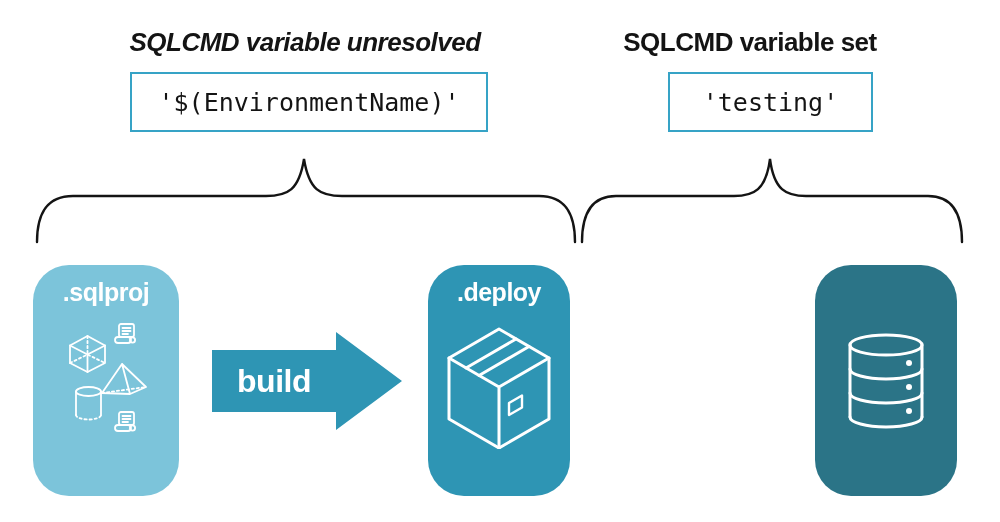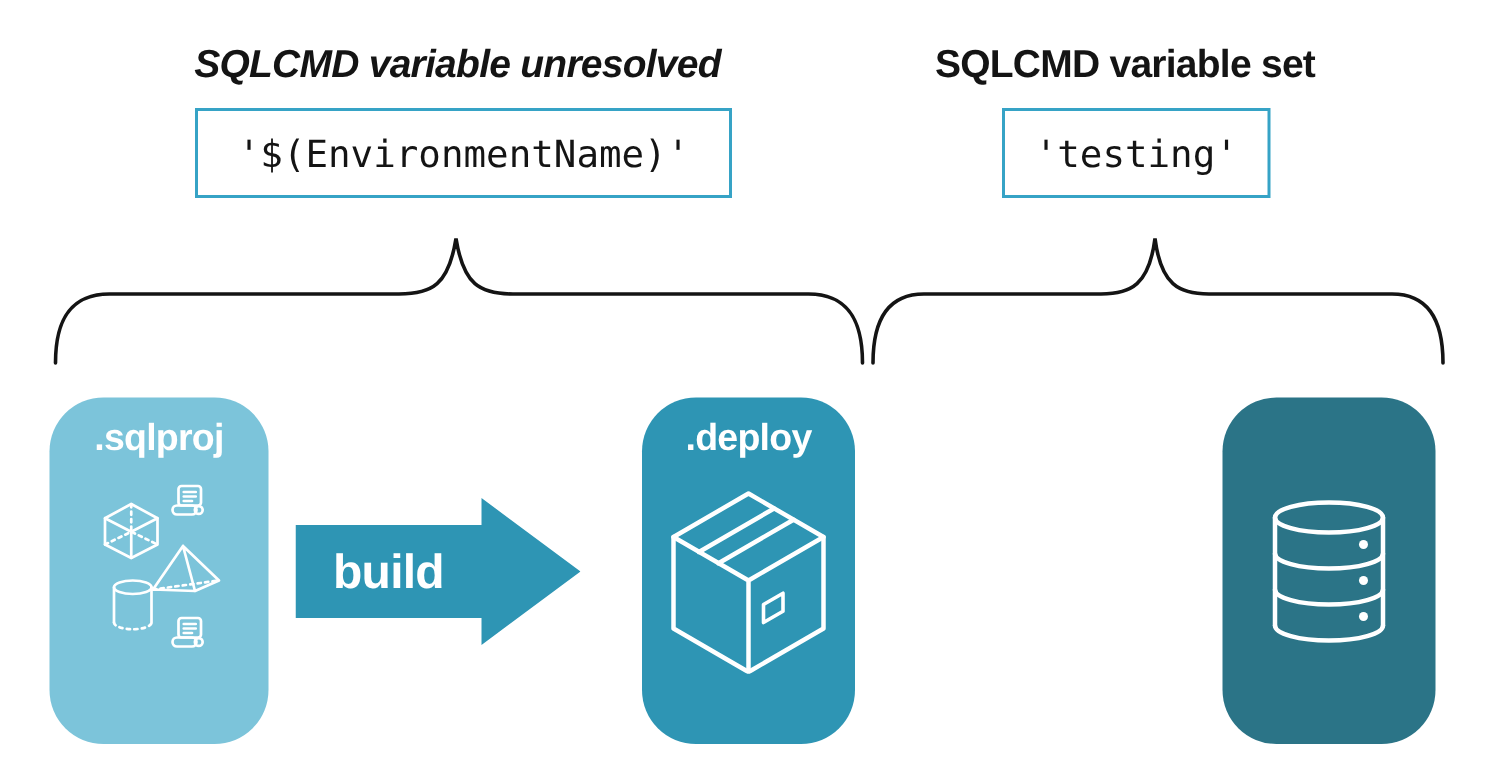--- a/index.html
+++ b/index.html
@@ -14,21 +14,21 @@
   }
   .h-left{left:55px;width:500px;font-style:italic;}
   .h-right{left:555px;width:390px;}
   
   .codebox{
     position:absolute;top:72px;height:60px;background:#fff;
     border:2px solid var(--code-border,#36A3C6);box-sizing:border-box;
     display:flex;align-items:center;justify-content:center;
   }
   .cb-left{left:130px;width:358px;}
-  .cb-right{left:668px;width:179px;}
+  .cb-right{left:668px;width:205px;}
   .code{
     font-family:"DejaVu Sans Mono","Liberation Mono",monospace;
     font-size:25px;color:var(--text,#141414);white-space:pre;
   }
   
   .overlay{position:absolute;left:0;top:0;width:1000px;height:522px;}
   .brace{fill:none;stroke:var(--text,#141414);stroke-width:2.4;stroke-linecap:round;}
   
   .stage{
     position:absolute;top:265px;height:231px;border-radius:36px;box-sizing:border-box;
@@ -40,21 +40,21 @@
     margin-top:13px;text-align:center;color:#fff;
     font-size:25px;font-weight:800;letter-spacing:-0.5px;
   }
   .stage svg{position:absolute;}
   .icon-stroke{fill:none;stroke:#fff;stroke-linecap:round;stroke-linejoin:round;}
   .sm{stroke-width:1.8;}
   .lg{stroke-width:3;}
   .dash{stroke-dasharray:2.2 2.8;}
   
   .arrow{position:absolute;top:332px;width:190px;height:98px;}
-  .arrow-build{left:197px;}
+  .arrow-build{left:212px;}
   .arrow-deploy{left:598px;}
   .arrow svg{position:absolute;left:0;top:0;}
   .arrow-label{
     position:absolute;left:0;top:18px;width:124px;height:62px;
     display:flex;align-items:center;justify-content:center;
     color:#fff;font-size:32px;font-weight:800;letter-spacing:-0.5px;
   }
 </style>
 </head>
 <body>

